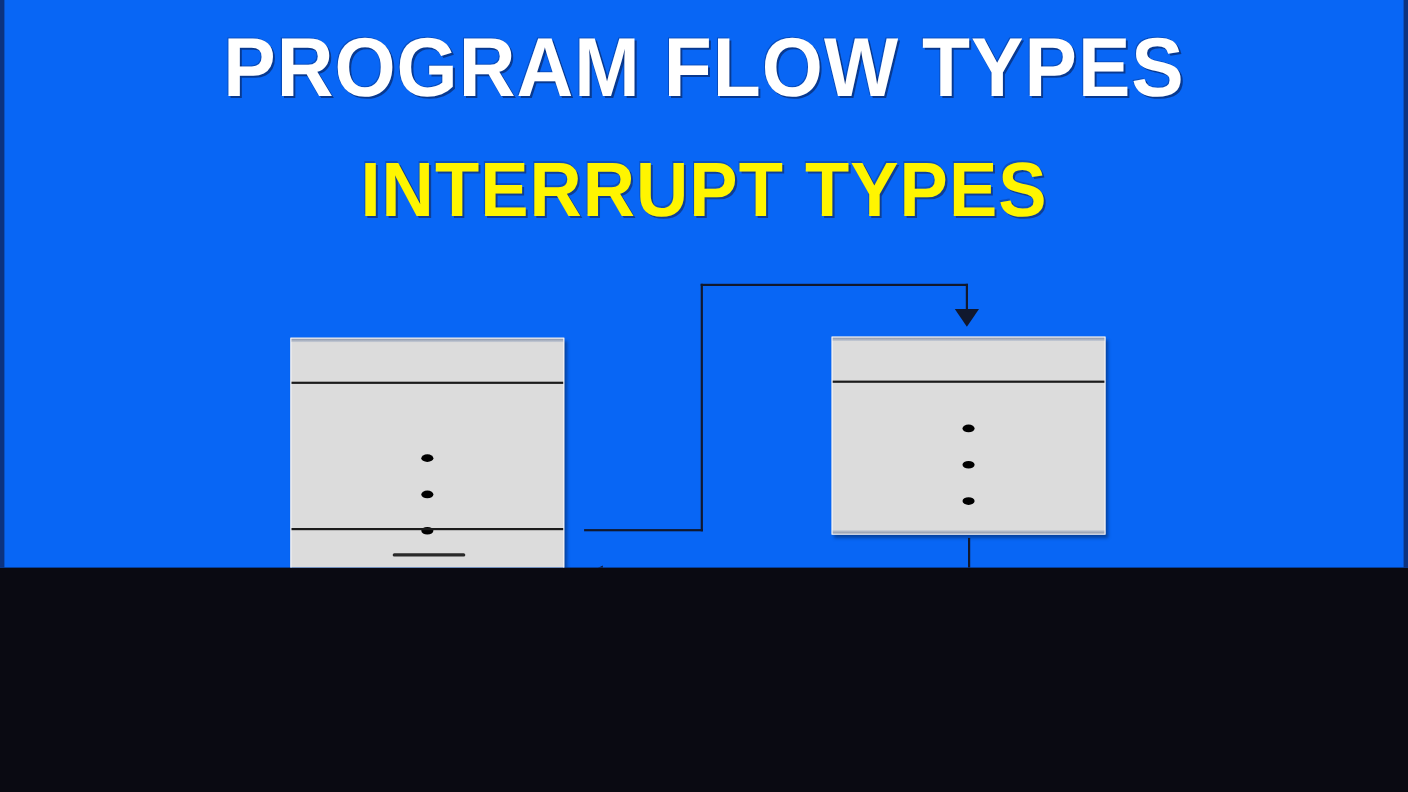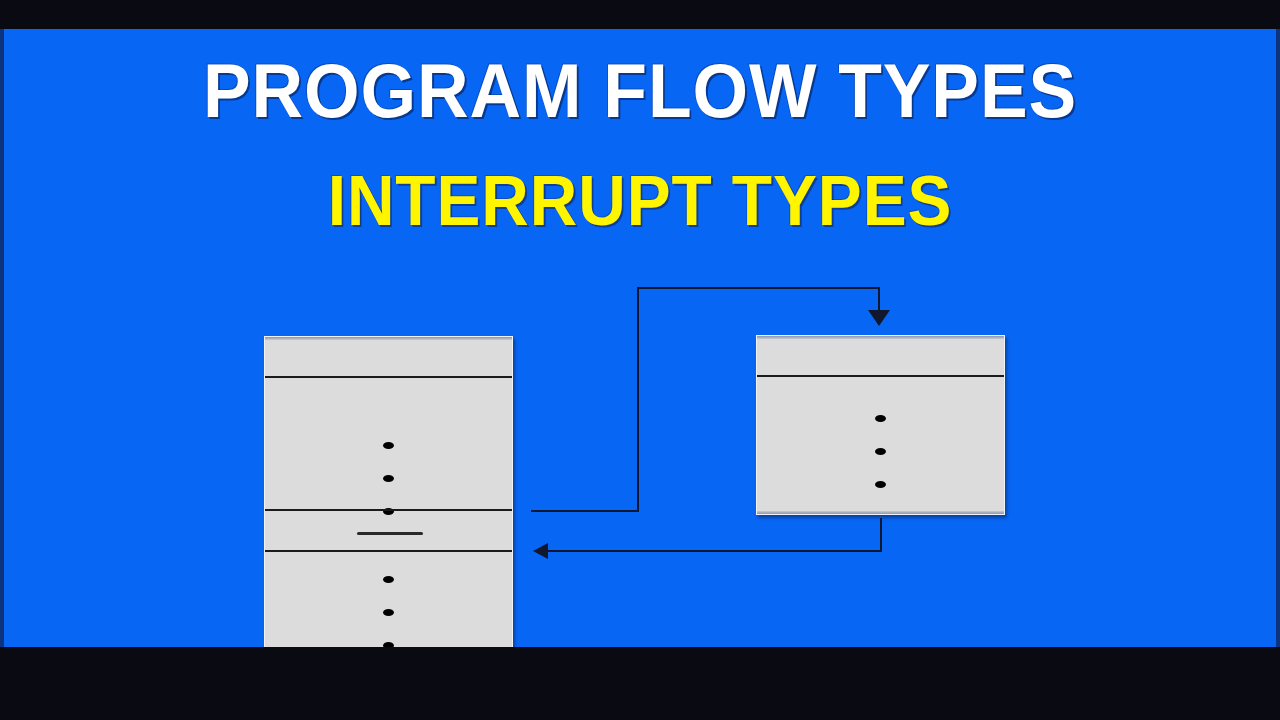--- a/index.html
+++ b/index.html
@@ -11,24 +11,23 @@
     width: 1280px;
     height: 720px;
     overflow: hidden;
     font-family: "Liberation Sans", sans-serif;
     background: #0a0a12;
   }
 
   #slide {
     position: relative;
     width: 1280px;
-    height: 618px;
+    height: 516px;
     background: #0866F5;
     overflow: hidden;
-    margin-top: 29px;
   }
 
   
   .edge-strip {
     position: absolute;
     top: 0;
     width: 4px;
     height: 720px;
     background: #0d2a6b;
     opacity: .85;

